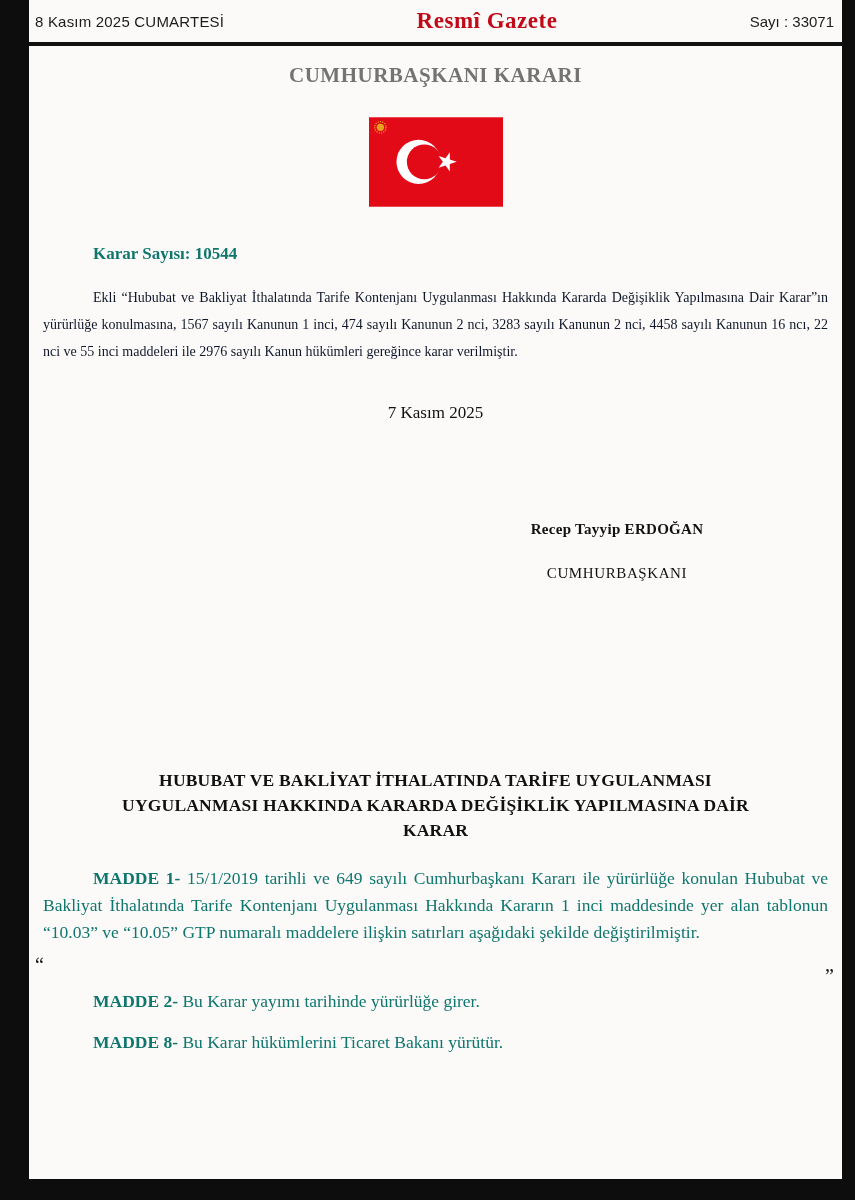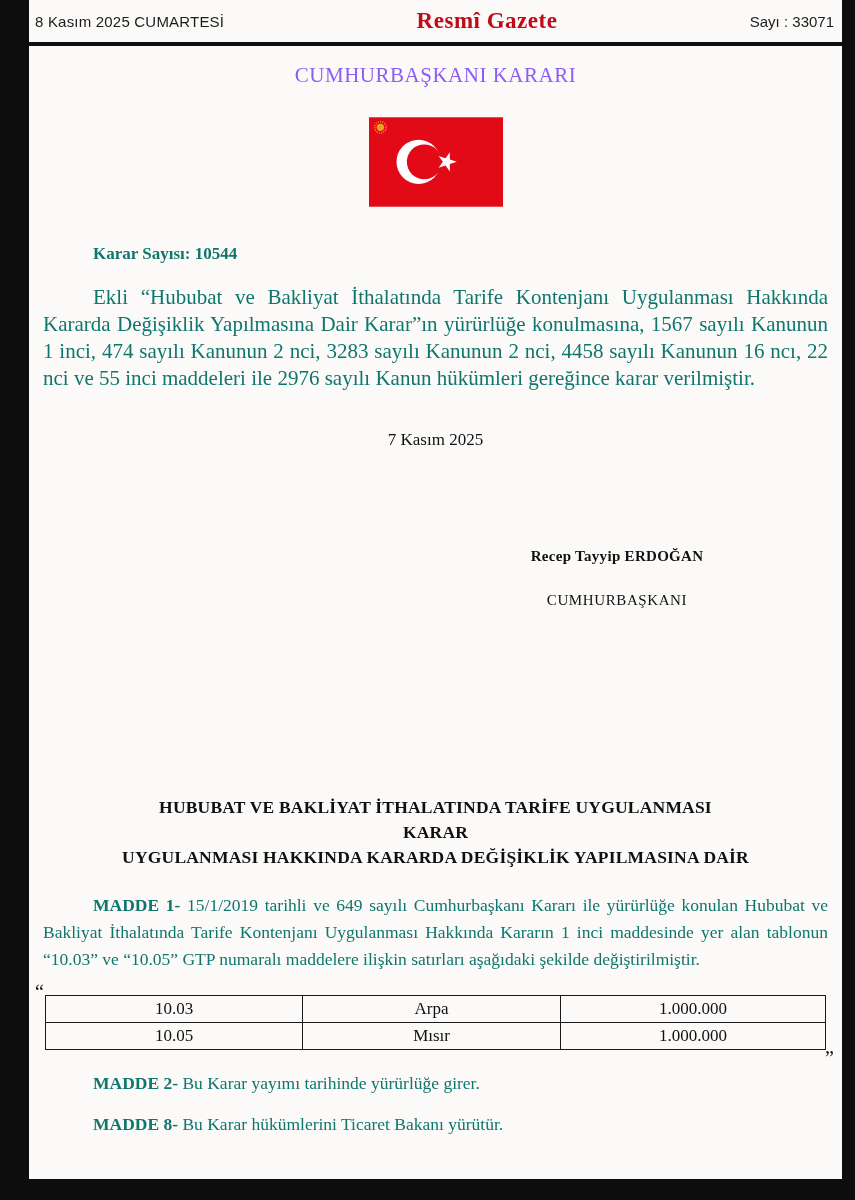--- a/index.html
+++ b/index.html
@@ -33,34 +33,34 @@
   .gz-title{
     font-size:23px;font-weight:bold;color:#c00a18;
     letter-spacing:.5px;
   }
   .gz-issue{
     font-family:"Liberation Sans", sans-serif;
     font-size:15px;color:#1c1c1c;
   }
   
   .decree-heading{
-    text-align:center;font-size:21px;font-weight:normal;
-    letter-spacing:.5px;color:#8b5cf6;margin-top:17px;
+    text-align:center;font-size:21px;font-weight:bold;
+    letter-spacing:.5px;color:#737373;margin-top:17px;
   }
   
   .flag-wrap{display:flex;justify-content:center;margin-top:29px;}
   .flag-wrap svg{display:block;}
   
   .karar-no{
     margin:37px 0 0 64px;font-size:17px;font-weight:bold;color:#0f766e;
   }
   
   .decree-body{
-    margin:20px 14px 8px 14px;font-size:21px;line-height:27px;
-    text-align:justify;text-indent:50px;color:#0f766e;
+    margin:20px 14px 8px 14px;font-size:14px;line-height:27px;
+    text-align:justify;text-indent:50px;color:#0f172a;
   }
   .decree-date{
     margin-top:38px;text-align:center;font-size:17px;color:#121212;
   }
   .signature{
     margin:98px 70px 0 auto;width:310px;text-align:center;color:#111;
   }
   .sig-name{font-size:15px;font-weight:bold;letter-spacing:.3px;}
   .sig-title{font-size:15px;margin-top:27px;letter-spacing:.6px;}
   
@@ -130,42 +130,28 @@
 
     <div class="decree-date">7 Kasım 2025</div>
 
     <div class="signature">
       <div class="sig-name">Recep Tayyip ERDOĞAN</div>
       <div class="sig-title">CUMHURBAŞKANI</div>
     </div>
 
     <div class="annex-title">
       <div>HUBUBAT VE BAKLİYAT İTHALATINDA TARİFE UYGULANMASI</div>
+      <div>UYGULANMASI HAKKINDA KARARDA DEĞİŞİKLİK YAPILMASINA DAİR</div>
       <div>KARAR</div>
-      <div>UYGULANMASI HAKKINDA KARARDA DEĞİŞİKLİK YAPILMASINA DAİR</div>
     </div>
 
     <p class="article"><span class="lbl">MADDE 1-</span>&nbsp;<span>15/1/2019 tarihli ve 649 sayılı Cumhurbaşkanı Kararı ile yürürlüğe konulan Hububat ve Bakliyat İthalatında Tarife Kontenjanı Uygulanması Hakkında Kararın 1 inci maddesinde yer alan tablonun “10.03” ve “10.05” GTP numaralı maddelere ilişkin satırları aşağıdaki şekilde değiştirilmiştir.</span></p>
 
     <div class="table-wrap">
       <span class="tq-open">“</span>
-      <table class="gtab">
-        <tbody>
-          <tr>
-            <td class="c1">10.03</td>
-            <td class="c2">Arpa</td>
-            <td class="c3">1.000.000</td>
-          </tr>
-          <tr>
-            <td class="c1">10.05</td>
-            <td class="c2">Mısır</td>
-            <td class="c3">1.000.000</td>
-          </tr>
-        </tbody>
-      </table>
       <span class="tq-close">”</span>
     </div>
 
     <p class="article short"><span class="lbl">MADDE 2-</span>&nbsp;<span>Bu Karar yayımı tarihinde yürürlüğe girer.</span></p>
 
     <p class="article short"><span class="lbl">MADDE 8-</span>&nbsp;<span>Bu Karar hükümlerini Ticaret Bakanı yürütür.</span></p>
 
   </div>
 </div>
 

